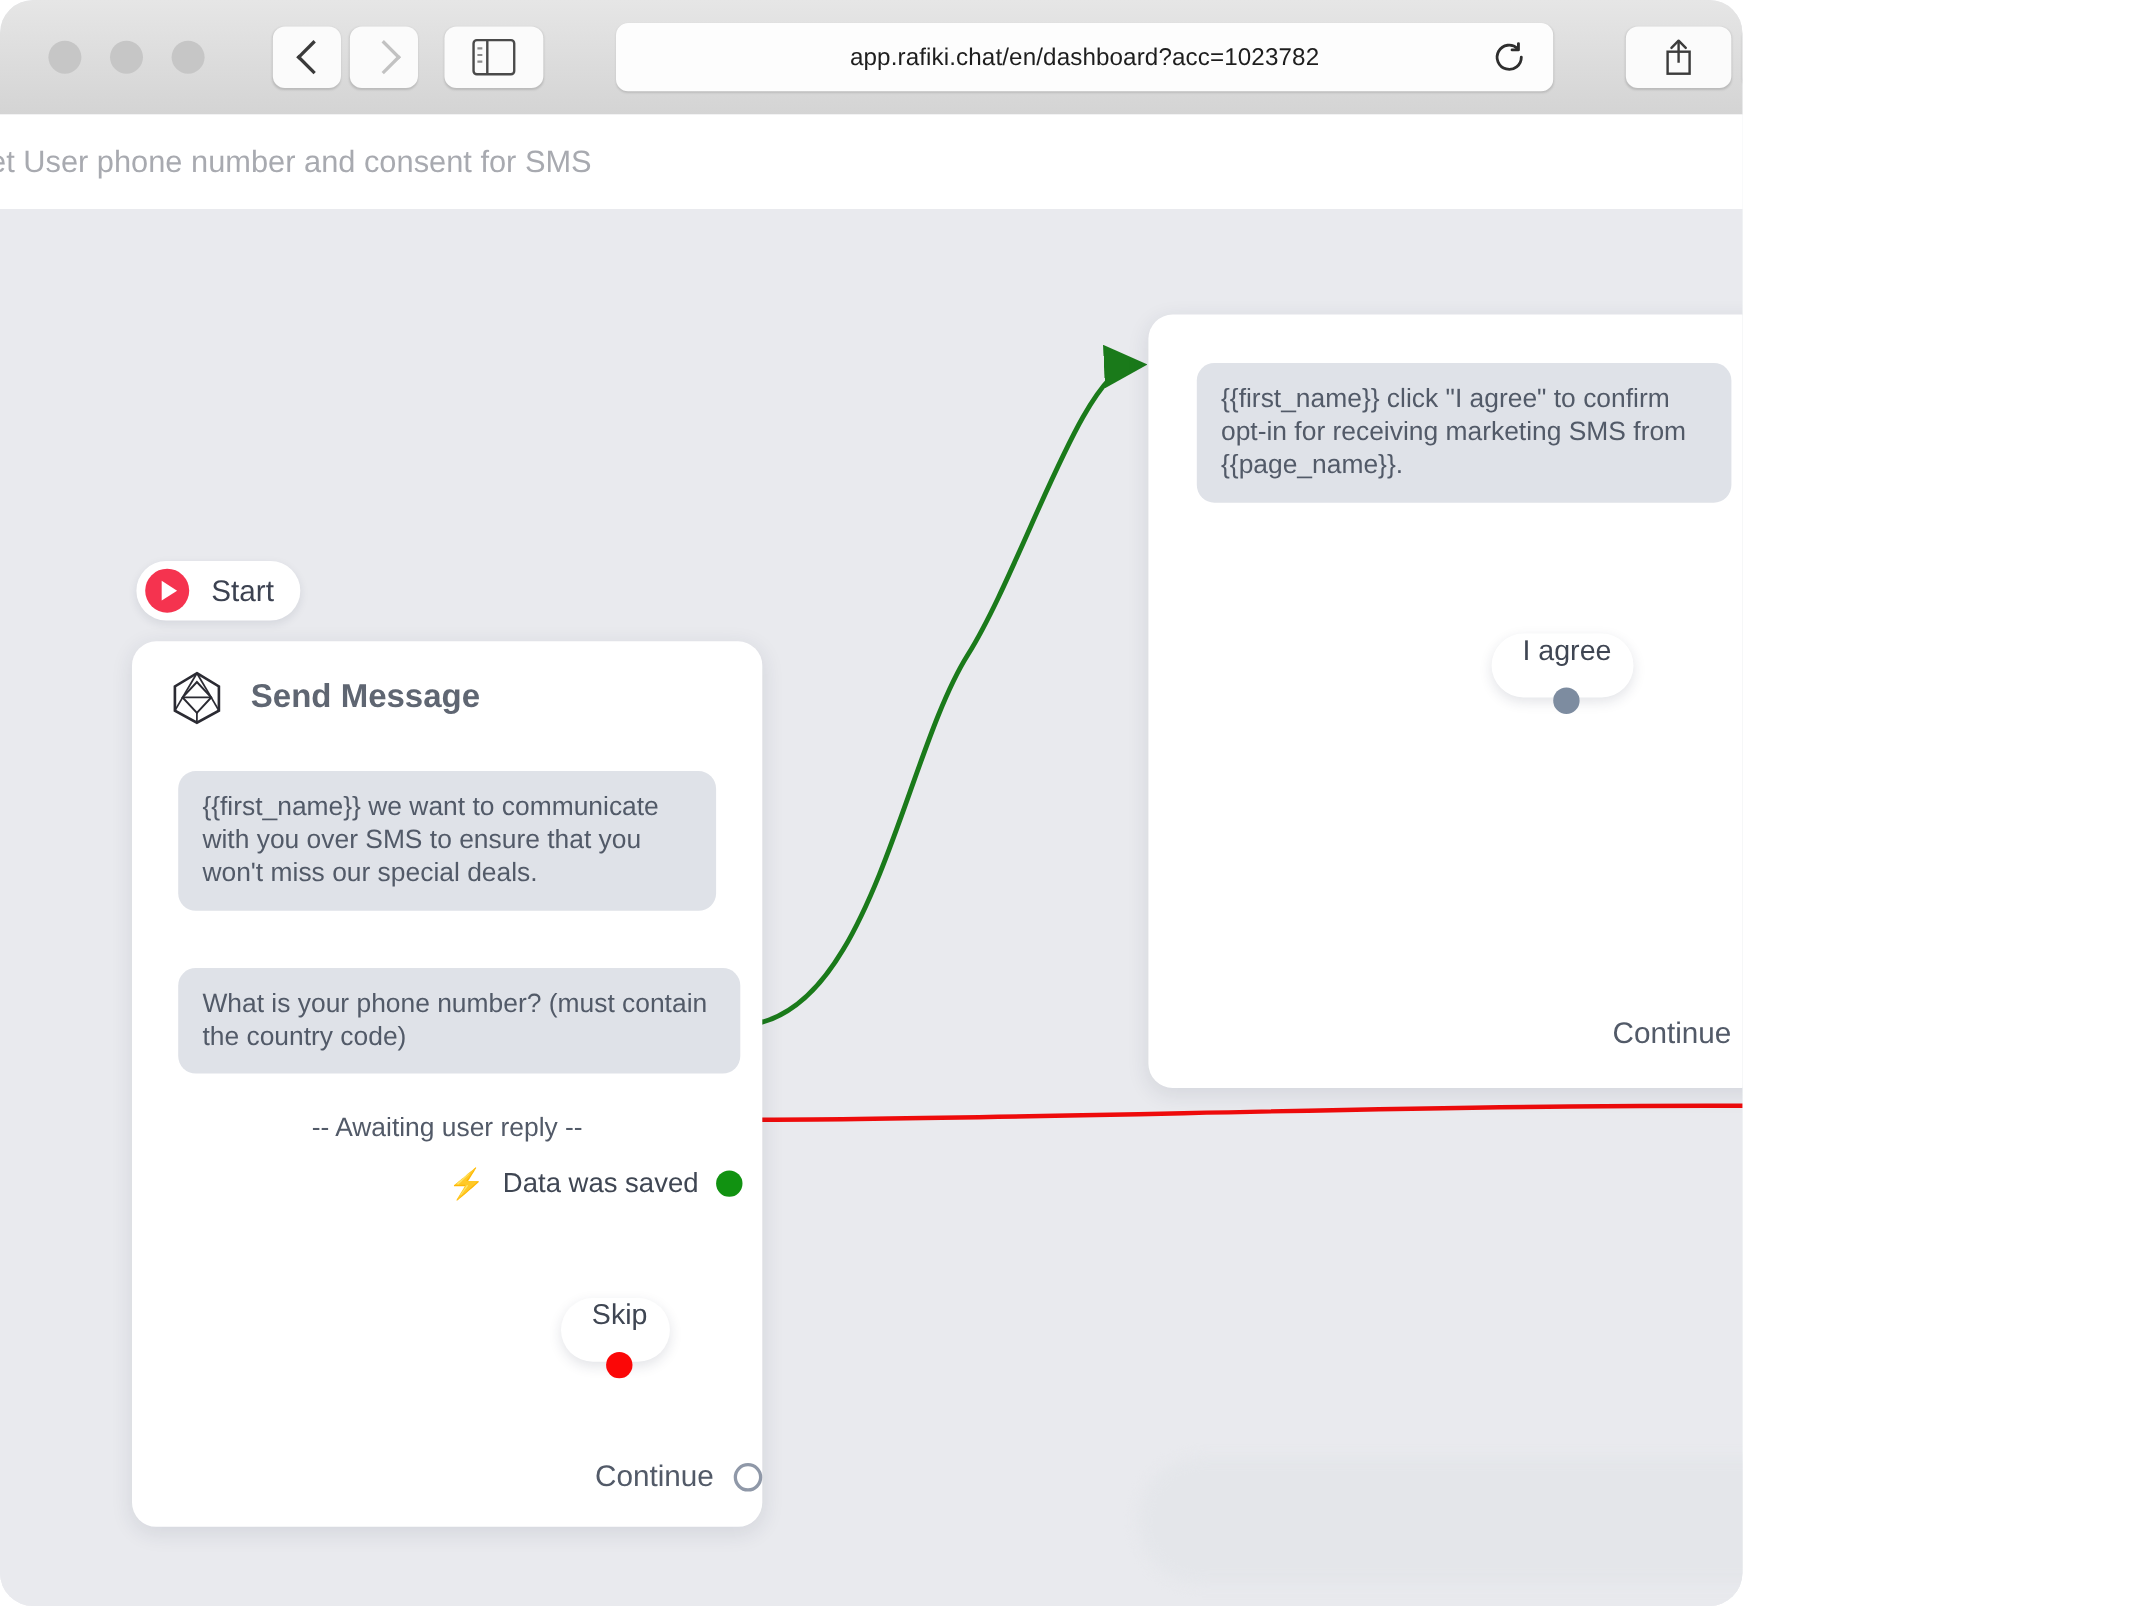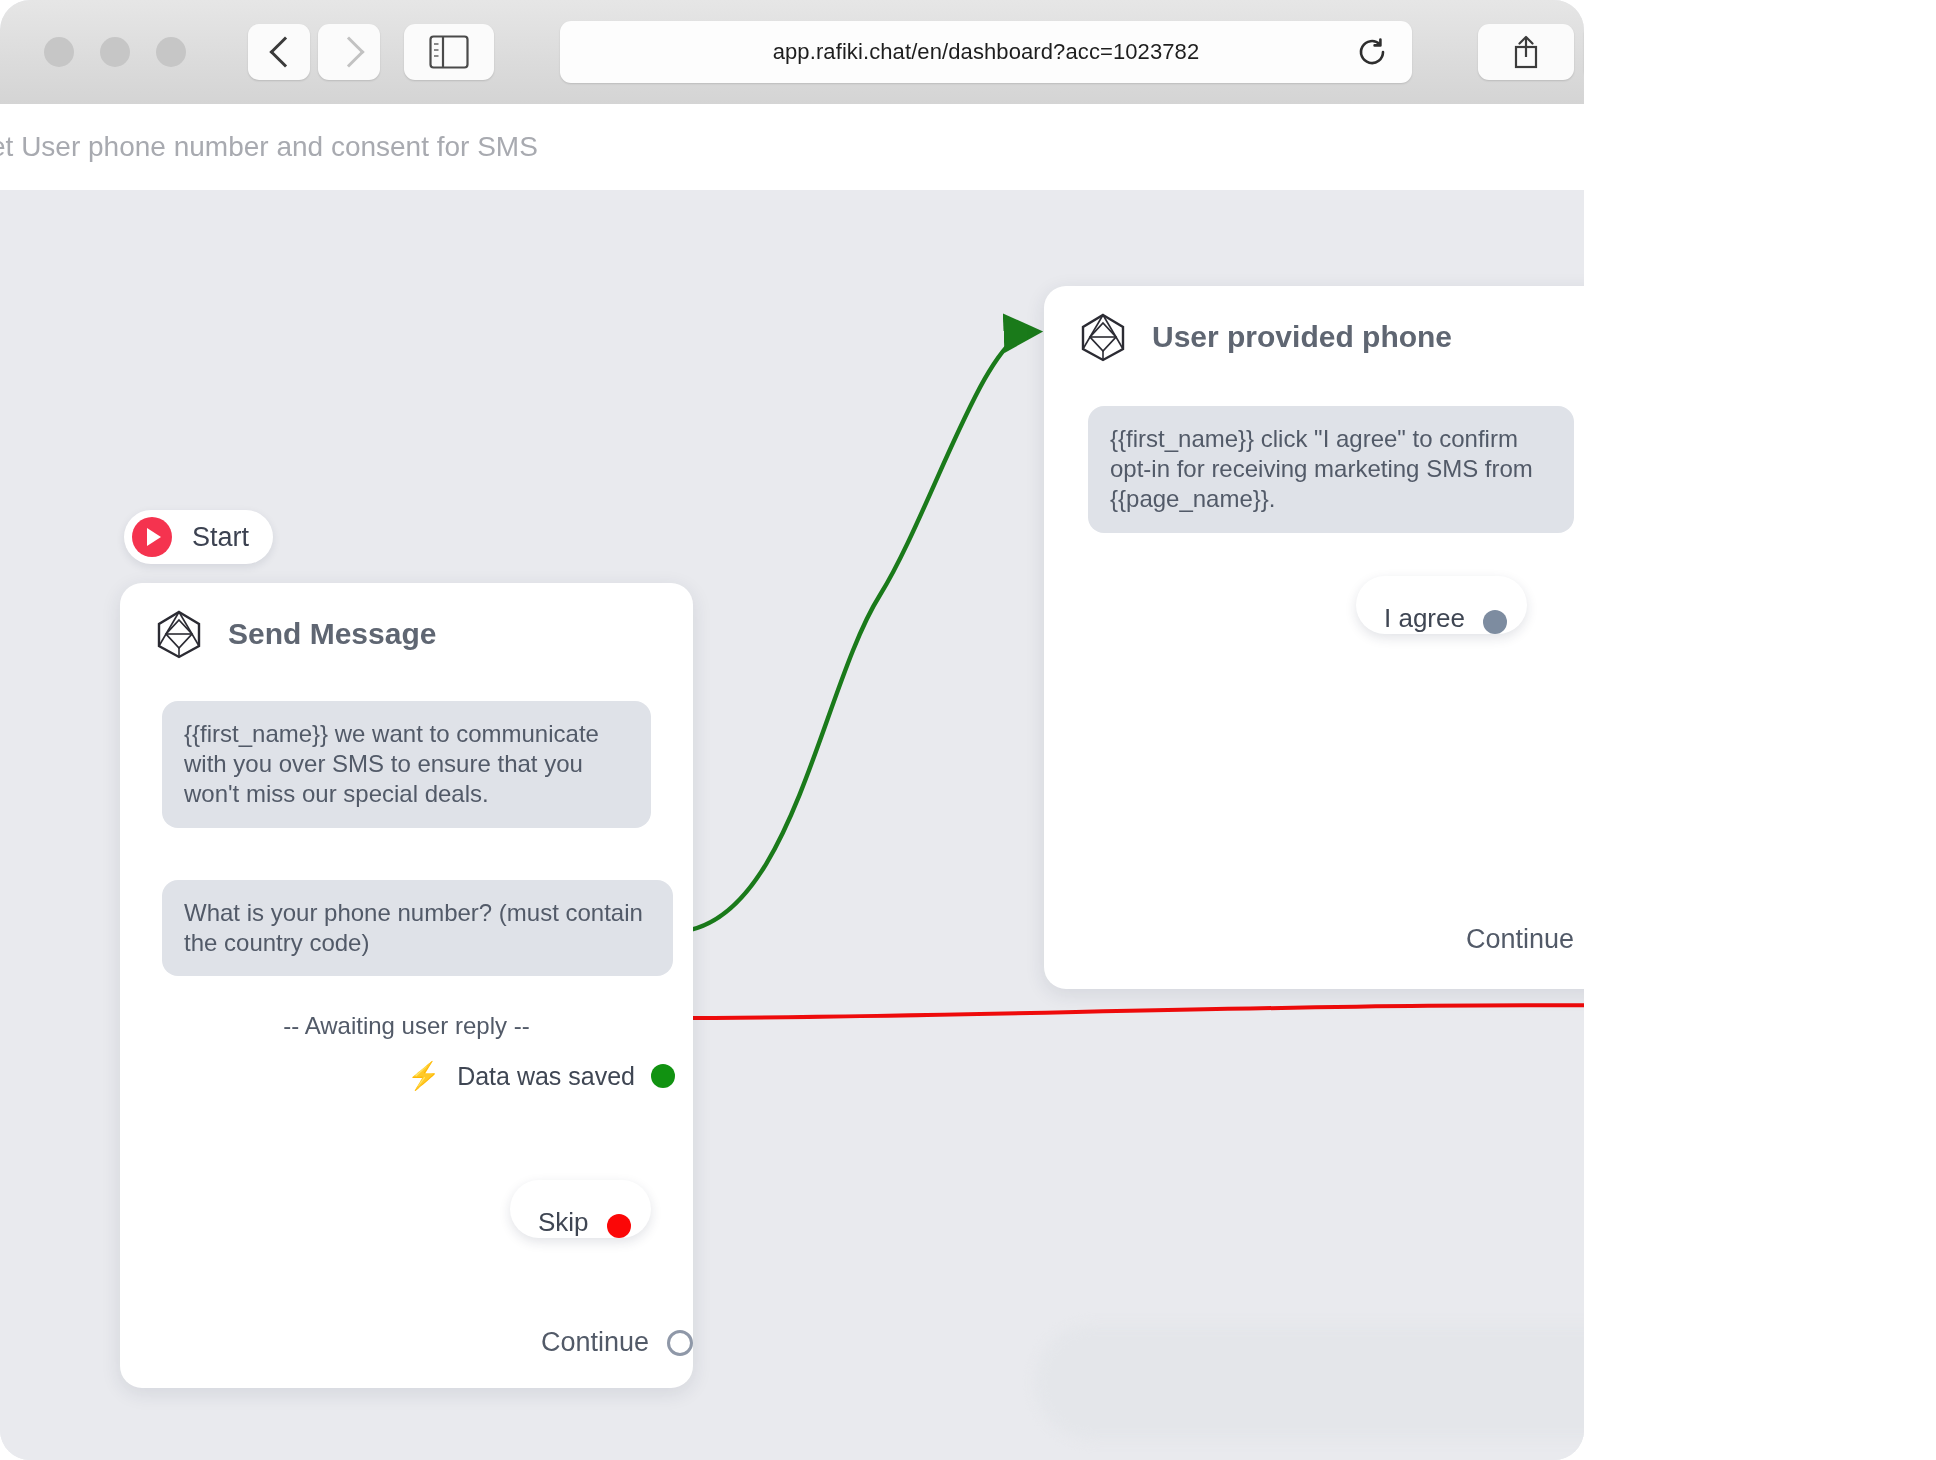--- a/index.html
+++ b/index.html
@@ -169,22 +169,23 @@
   .port { width: 24px; height: 24px; border-radius: 50%; flex: none; }
   .port.green { background: #119211; }
   .port.red { background: #fb0707; }
   .port.gray { background: #7d8ca0; }
   .port.hollow { background: transparent; border: 3px solid #8f98a8; width: 26px; height: 26px; }
 
   .chip {
     position: absolute;
     background: #ffffff; border-radius: 30px;
     box-shadow: 0 4px 12px rgba(30,40,70,0.13);
-    height: 58px; display: flex; align-items: flex-end; gap: 18px;
+    height: 58px; display: flex; align-items: center; gap: 18px;
     padding: 0 20px 0 28px;
+    flex-direction: column;
   }
   .chip-label { font-size: 26px; color: #3f4653; }
   .continue-row {
     display: flex; align-items: center; justify-content: flex-end;
     gap: 18px; 
   }
   .continue-label { font-size: 27px; color: #525a68; }
 </style>
 </head>
 <body>
@@ -327,33 +328,20 @@
         <span class="port hollow"></span>
       </div>
     </div>
 
     <div class="chip" style="left:510px; top:990px;">
       <span class="chip-label">Skip</span>
       <span class="port red"></span>
     </div>
 
     <div class="node" style="left:1044px; top:96px; width:574px; height:703px;">
-      <div class="node-head">
-        <svg class="poly-icon" viewBox="0 0 50 50">
-          <polygon points="25,3 45,15 45,37 25,48 5,37 5,15" fill="none" stroke="#2b2b33" stroke-width="2.4"></polygon>
-          <polygon points="25,11 38,25 25,39 12,25" fill="none" stroke="#2b2b33" stroke-width="1.8"></polygon>
-          <line x1="12" y1="25" x2="38" y2="25" stroke="#2b2b33" stroke-width="1.6"></line>
-          <line x1="25" y1="3" x2="12" y2="25" stroke="#2b2b33" stroke-width="1.6"></line>
-          <line x1="25" y1="3" x2="38" y2="25" stroke="#2b2b33" stroke-width="1.6"></line>
-          <line x1="5" y1="37" x2="12" y2="25" stroke="#2b2b33" stroke-width="1.6"></line>
-          <line x1="45" y1="37" x2="38" y2="25" stroke="#2b2b33" stroke-width="1.6"></line>
-          <line x1="25" y1="48" x2="25" y2="39" stroke="#2b2b33" stroke-width="1.6"></line>
-        </svg>
-        <span class="node-title">User provided phone</span>
-      </div>
 
       <div style="margin:44px 44px 0 44px;">
         <div class="bubble">{{first_name}} click "I agree" to confirm opt-in for receiving  marketing SMS from {{page_name}}.</div>
       </div>
 
       <div class="continue-row" style="position:absolute; left:0; right:0; bottom:34px;">
         <span class="continue-label">Continue</span>
         <span class="port hollow"></span>
       </div>
     </div>

